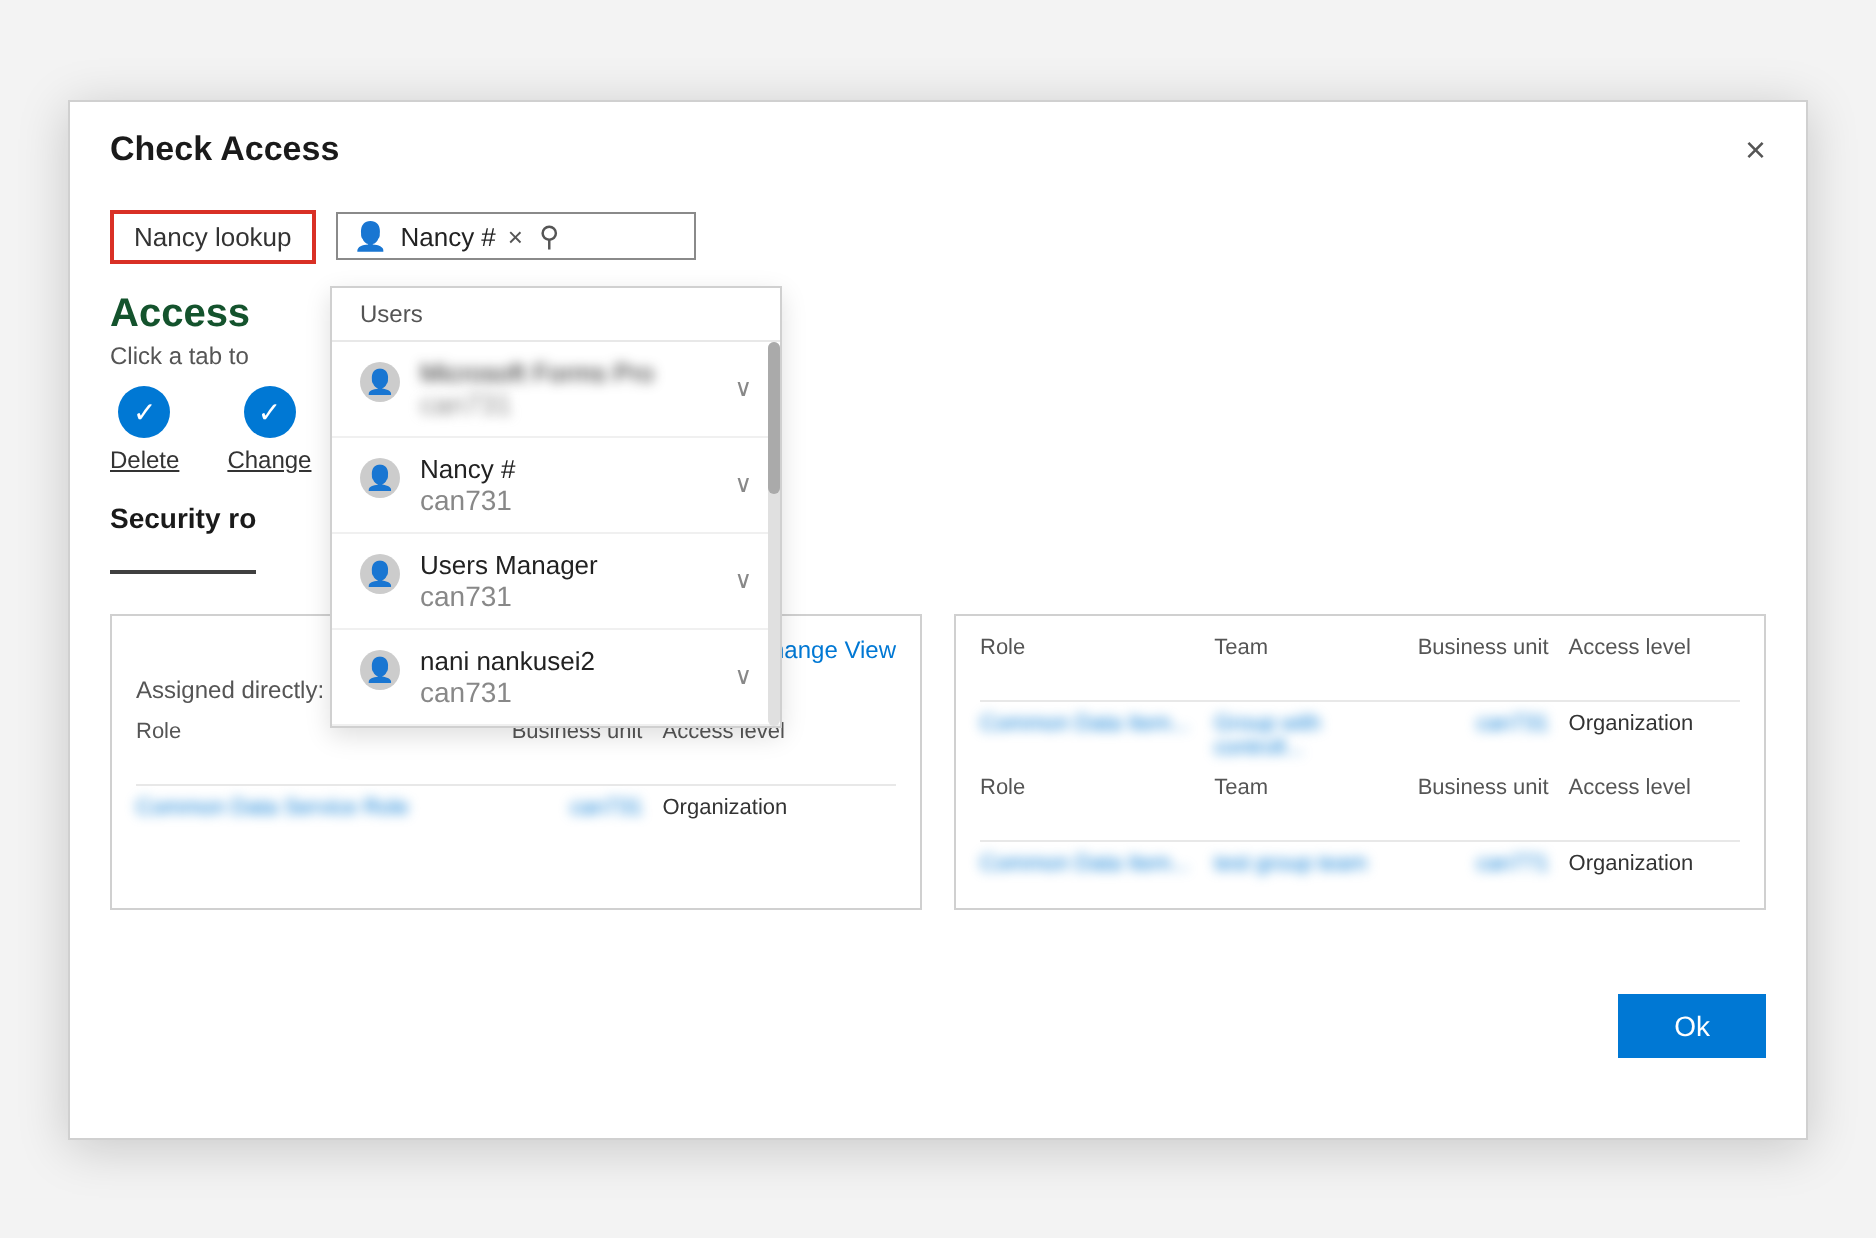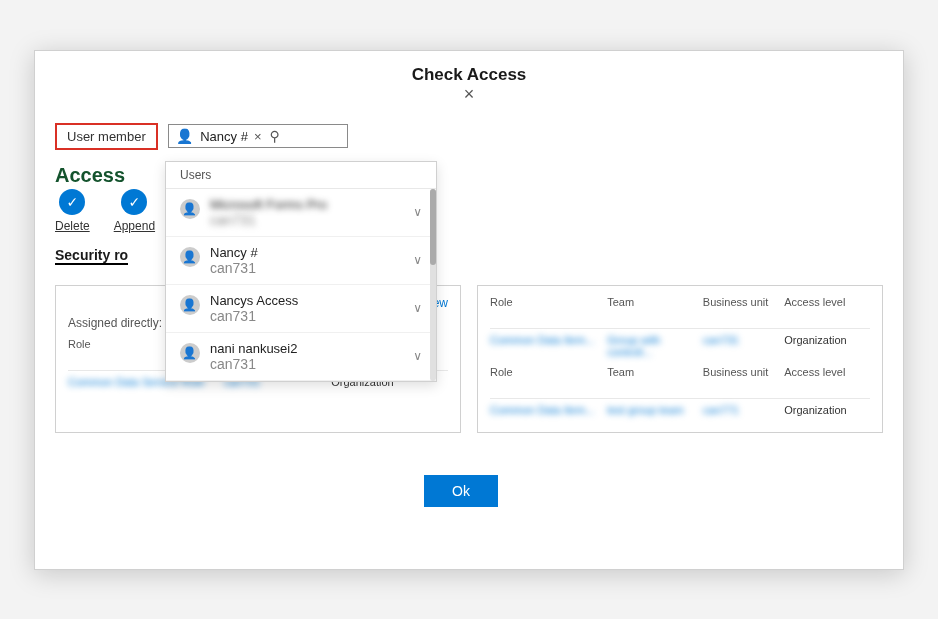--- a/index.html
+++ b/index.html
@@ -21,21 +21,20 @@
       min-height: 520px;
       position: relative;
       padding: 0;
     }
     .dialog-header {
       display: flex;
       align-items: center;
       justify-content: space-between;
       padding: 14px 20px 10px 20px;
       border-bottom: none;
-      flex-direction: column;
     }
     .dialog-title {
       font-size: 17px;
       font-weight: 600;
       color: #1a1a1a;
     }
     .close-btn {
       cursor: pointer;
       font-size: 18px;
       color: #555;
@@ -90,21 +89,21 @@
       font-size: 14px;
       margin-left: 2px;
     }
     .dropdown-panel {
       position: absolute;
       top: 38px;
       left: 110px;
       background: #fff;
       border: 1px solid #d0d0d0;
       box-shadow: 0 4px 12px rgba(0,0,0,0.13);
-      width: 272px;
+      width: 226px;
       z-index: 100;
     }
     .dropdown-header {
       padding: 6px 14px;
       font-size: 12px;
       color: #555;
       border-bottom: 1px solid #e8e8e8;
     }
     .dropdown-item {
       display: flex;
@@ -205,22 +204,22 @@
     }
     .perm-label {
       font-size: 12px;
       color: #333;
       text-decoration: underline;
     }
     .security-roles-header {
       font-size: 14px;
       font-weight: 600;
       color: #1a1a1a;
-      border-bottom: 2px solid #000000;
-      padding-bottom: 0;
+      border-bottom: 2px solid #404040;
+      padding-bottom: 18px;
       margin-bottom: 10px;
       display: inline-block;
     }
     .tables-row {
       display: flex;
       gap: 16px;
     }
     .table-panel {
       flex: 1;
       border: 1px solid #d0d0d0;
@@ -263,30 +262,30 @@
       margin-bottom: 6px;
       align-items: flex-start;
       justify-content: flex-end;
     }
     .table-data-row .col-access {
       color: #333;
       font-size: 11px;
     }
     .col-role { flex: 1.5; }
     .col-team { flex: 1.2; }
-    .col-bu { flex: 1; }
+    .col-bu { flex: 1; text-align: right; }
     .col-access { flex: 1.2; }
     .blurred {
       filter: blur(3px);
       pointer-events: none;
       user-select: none;
     }
     .ok-btn-row {
       display: flex;
-      justify-content: center;
+      justify-content: flex-end;
       padding: 12px 20px 16px 4px;
       margin-top: 10px;
     }
     .ok-btn {
       background: #0078d4;
       color: #fff;
       border: none;
       padding: 8px 28px;
       font-size: 14px;
       cursor: pointer;
@@ -298,21 +297,21 @@
 
 <div class="dialog">
   <div class="dialog-header">
     <span class="dialog-title">Check Access</span>
     <button class="close-btn">×</button>
   </div>
 
   <div class="dialog-body">
 
     <div class="user-lookup-row">
-      <div class="user-lookup-label">User member</div>
+      <div class="user-lookup-label">Nancy lookup</div>
       <div class="lookup-input-box">
         <span class="lookup-user-icon">👤</span>
         <span class="lookup-value">Nancy #</span>
         <span class="lookup-clear">×</span>
         <span class="lookup-search-icon">⚲</span>
       </div>
 
       <div class="dropdown-panel">
         <div class="dropdown-header">Users</div>
         <div style="position:relative;">
@@ -336,21 +335,21 @@
                 <span class="dropdown-item-sub">can731</span>
               </div>
             </div>
             <span class="dropdown-chevron">∨</span>
           </div>
 
           <div class="dropdown-item">
             <div class="dropdown-item-left">
               <div class="dropdown-avatar">👤</div>
               <div class="dropdown-item-info">
-                <span class="dropdown-item-name">Nancys Access</span>
+                <span class="dropdown-item-name">Users Manager</span>
                 <span class="dropdown-item-sub">can731</span>
               </div>
             </div>
             <span class="dropdown-chevron">∨</span>
           </div>
 
           <div class="dropdown-item">
             <div class="dropdown-item-left">
               <div class="dropdown-avatar">👤</div>
               <div class="dropdown-item-info">
@@ -362,28 +361,29 @@
           </div>
           <div class="dropdown-scrollbar">
             <div class="dropdown-scrollbar-thumb"></div>
           </div>
         </div>
       </div>
     </div>
 
     <div class="access-section">
       <div class="access-title">Access</div>
+      <div class="access-subtitle">Click a tab to</div>
       <div class="permissions-row">
         <div class="permission-item">
           <div class="perm-icon-check">✓</div>
           <span class="perm-label">Delete</span>
         </div>
         <div class="permission-item">
           <div class="perm-icon-check">✓</div>
-          <span class="perm-label">Append</span>
+          <span class="perm-label">Change</span>
         </div>
         <div class="permission-item">
           <div class="perm-icon-check">✓</div>
           <span class="perm-label">Append to</span>
         </div>
         <div class="permission-item">
           <div class="perm-icon-check">✓</div>
           <span class="perm-label">Assign</span>
         </div>
         <div class="permission-item">

